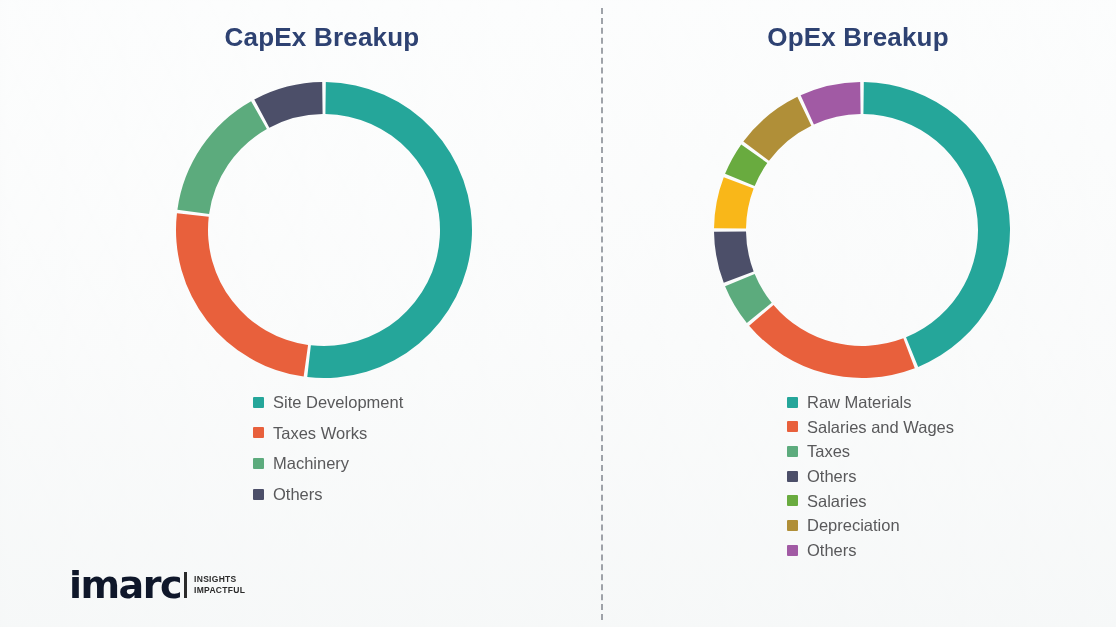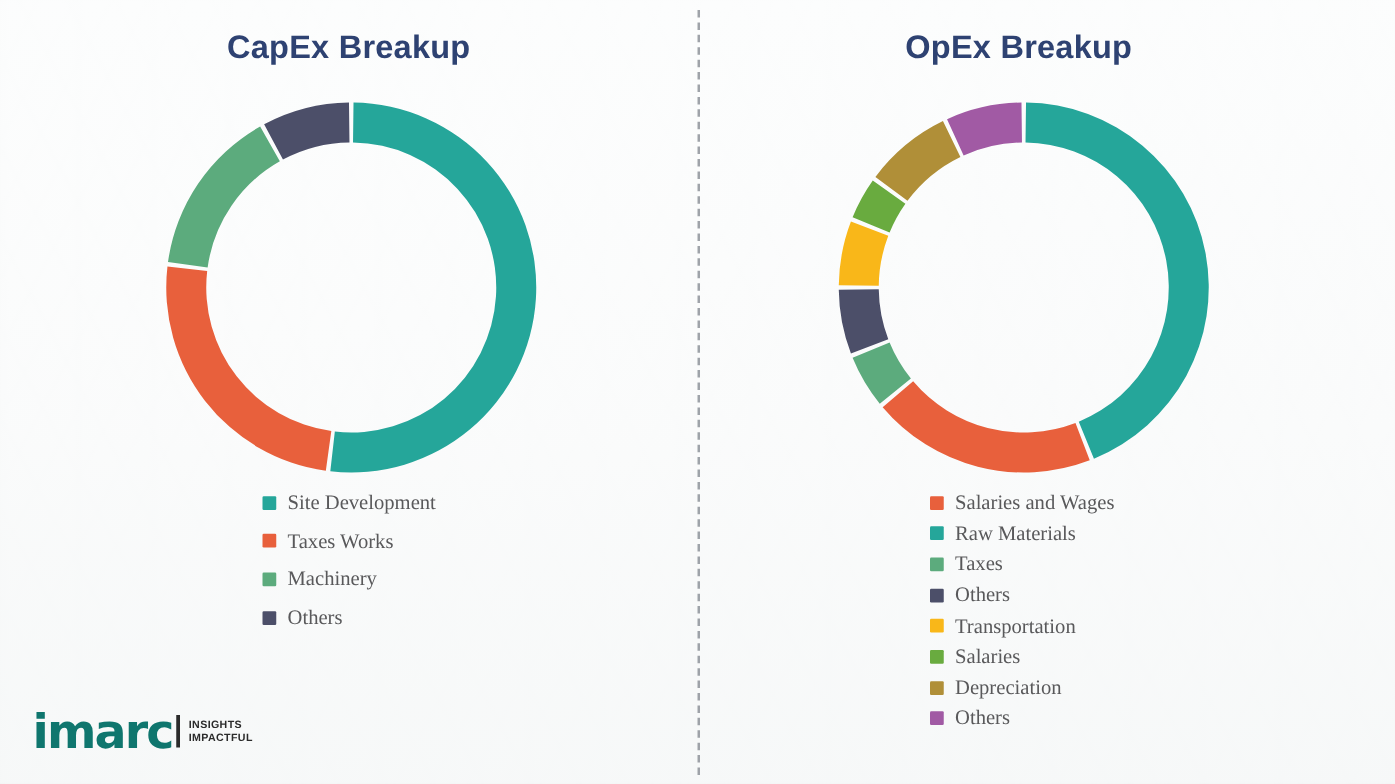--- a/index.html
+++ b/index.html
@@ -23,21 +23,21 @@
       radial-gradient(ellipse 70% 60% at 18% 30%, rgba(255,255,255,0.95), rgba(255,255,255,0) 70%),
       radial-gradient(ellipse 60% 55% at 88% 70%, rgba(228,233,236,0.9), rgba(255,255,255,0) 70%),
       linear-gradient(180deg, #e9edef 0%, #dfe4e7 45%, #d6dcdf 100%);
     filter: blur(1.2px);
   }
   #bg-veil {
     position: absolute; inset: 0;
     background: linear-gradient(180deg, rgba(252,253,253,0.86) 0%, rgba(250,251,251,0.80) 55%, rgba(246,248,248,0.86) 100%);
   }
 
-  #root { position: absolute; inset: 0; }
+  #root { position: absolute; inset: 0; margin-left: 43px; }
 
   
   .divider {
     position: absolute;
     left: 558px; top: 8px;
     width: 0; height: 612px;
     border-left: 2px dashed #8f949b;
     opacity: .85;
   }
 
@@ -54,21 +54,21 @@
     color: #2e4272;
     letter-spacing: .2px;
   }
 
   .donut-wrap { position: absolute; }
   .donut-wrap.left  { left: 131px; top: 80px;  width: 300px; height: 300px; }
   .donut-wrap.right { left: 133px; top: 80px;  width: 300px; height: 300px; }
   .donut-wrap svg { display: block; width: 100%; height: 100%; }
 
   
-  .legend { position: absolute; font-family: Liberation Serif, serif; }
+  .legend { position: absolute; }
   .legend.left  { left: 210px; top: 392px; }
   .legend.right { left: 208px; top: 392px; }
 
   .legend-item {
     display: flex; align-items: center;
     margin-bottom: 10px;
     white-space: nowrap;
   }
   .legend.right .legend-item { margin-bottom: 4px; }
 
@@ -80,21 +80,21 @@
   }
   .legend-label {
     font-size: 16.5px;
     color: #59595b;
     line-height: 1.25;
   }
 
   
   #logo { position: absolute; left: 26px; top: 566px; display: flex; align-items: center; }
   .logo-mark {
-    font-size: 38px; font-weight: bold; color: #0f766e;
+    font-size: 38px; font-weight: bold; color: #0f172a;
     letter-spacing: -1.5px; line-height: 1;
     position: relative; font-family: "DejaVu Sans", sans-serif; text-align: right;
   }
   .logo-bar { width: 3px; height: 26px; background: #2b2b2b; margin: 0 7px 0 3px; }
   .logo-tag { font-size: 8.5px; font-weight: bold; color: #2b2b2b; line-height: 1.25; letter-spacing: .3px; }
 </style>
 </head>
 <body>
 
 <div id="bg"></div>
@@ -147,38 +147,34 @@
           <path d="M 11.737737800487622 202.79722389930453 A 148 148 0 0 1 2.0110452902530938 151.80811612361663 L 34.008657119387564 151.4171720968887 A 116 116 0 0 0 41.632280978760576 191.38160792107652 Z" fill="#4c4f69"></path>
           <path d="M 2.0110452902530938 148.19188387638349 A 148 148 0 0 1 11.737737800487679 97.20277610069537 L 41.632280978760605 108.61839207892339 A 116 116 0 0 0 34.008657119387564 148.58282790311137 Z" fill="#f9b719"></path>
           <path d="M 13.068961678904287 93.84048838970718 A 148 148 0 0 1 29.211636668136293 64.47707159124118 L 55.32803955070142 82.96851557151336 A 116 116 0 0 0 42.6756726672493 105.98308549463536 Z" fill="#69ab3f"></path>
           <path d="M 31.33720465192441 61.55147824762288 A 148 148 0 0 1 85.35333532158013 16.86544871463329 L 99.33099254934659 45.651297641199065 A 116 116 0 0 0 56.99402526772454 80.67548295083955 Z" fill="#b08f38"></path>
           <path d="M 88.6254000868766 15.325731910271628 A 148 148 0 0 1 148.19188387638337 2.0110452902530938 L 148.58282790311128 34.008657119387564 A 116 116 0 0 0 101.89558385187624 44.444492578321004 Z" fill="#a15aa4"></path>
         </svg>
     </div>
 
     <div class="legend right" id="legend-1">
         <div class="legend-item">
+          <span class="legend-swatch" style="background: rgb(37, 166, 154);"></span>
+          <span class="legend-label">Raw Materials</span>
+        </div>
+        <div class="legend-item">
           <span class="legend-swatch" style="background: rgb(232, 96, 60);"></span>
           <span class="legend-label">Salaries and Wages</span>
-        </div>
-        <div class="legend-item">
-          <span class="legend-swatch" style="background: rgb(37, 166, 154);"></span>
-          <span class="legend-label">Raw Materials</span>
         </div>
         <div class="legend-item">
           <span class="legend-swatch" style="background: rgb(92, 171, 125);"></span>
           <span class="legend-label">Taxes</span>
         </div>
         <div class="legend-item">
           <span class="legend-swatch" style="background: rgb(76, 79, 105);"></span>
           <span class="legend-label">Others</span>
-        </div>
-        <div class="legend-item">
-          <span class="legend-swatch" style="background: rgb(249, 183, 25);"></span>
-          <span class="legend-label">Transportation</span>
         </div>
         <div class="legend-item">
           <span class="legend-swatch" style="background: rgb(105, 171, 63);"></span>
           <span class="legend-label">Salaries</span>
         </div>
         <div class="legend-item">
           <span class="legend-swatch" style="background: rgb(176, 143, 56);"></span>
           <span class="legend-label">Depreciation</span>
         </div>
         <div class="legend-item">

